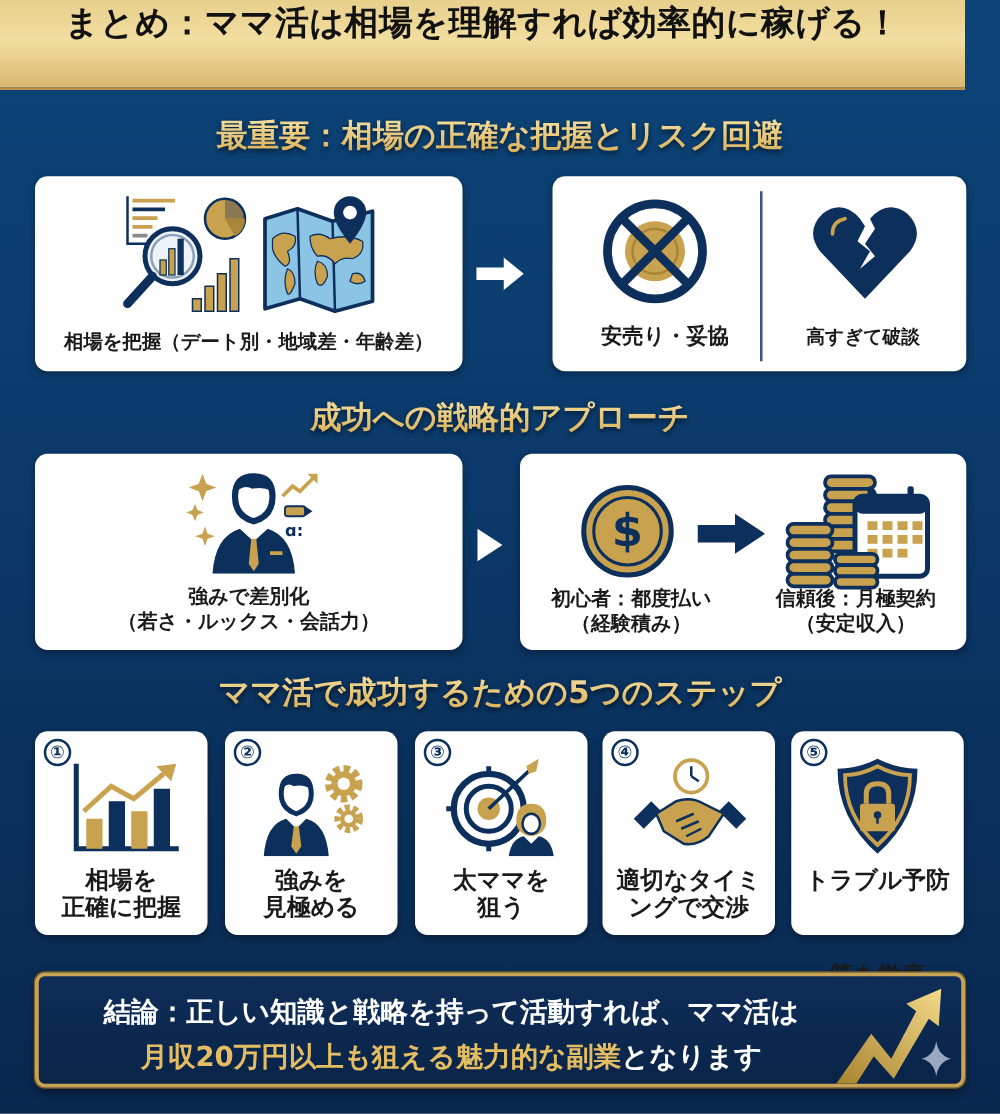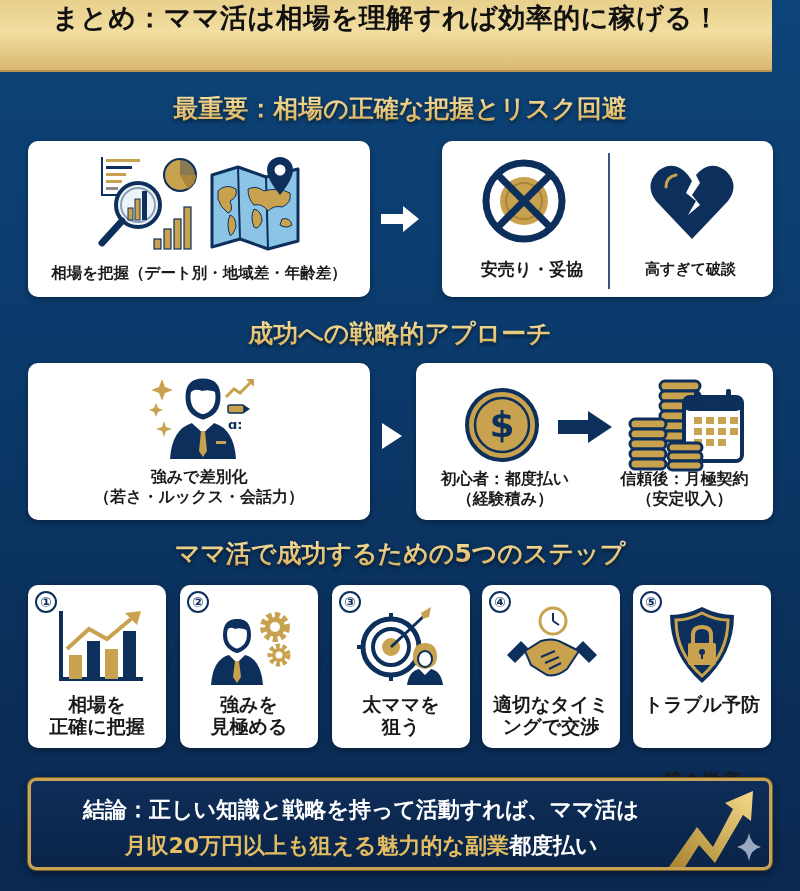--- a/index.html
+++ b/index.html
@@ -282,21 +282,21 @@
     <circle cx="50" cy="47" r="3" fill="#0d2f5c"></circle>
     <rect x="49" y="47" width="2" height="7" fill="#0d2f5c"></rect>
   </svg>
   <div class="step-label">トラブル予防</div>
   <div class="step-label" style="top:146px;margin-top:38px;">策を徹底</div>
 </div>
 
 <div class="conclusion">
   <div class="concl-line1">結論：正しい知識と戦略を持って活動すれば、ママ活は</div>
   <div class="concl-line2">
-    <span class="gold">月収20万円以上も狙える魅力的な副業</span><span>都度払い</span>
+    <span class="gold">月収20万円以上も狙える魅力的な副業</span><span>となります</span>
   </div>
   <svg style="position:absolute; right:6px; top:2px;" width="96" height="84" viewBox="0 0 96 84">
     <defs>
       <linearGradient id="ga" x1="0" y1="1" x2="1" y2="0">
         <stop offset="0" stop-color="#a8832e"></stop>
         <stop offset="1" stop-color="#f3d98a"></stop>
       </linearGradient>
     </defs>
     <polygon points="2,84 30,44 46,64 66,26 58,20 86,8 84,38 76,32 48,80 32,62 18,84" fill="url(#ga)"></polygon>
     <path d="M82,50 Q84,62 94,64 Q84,66 82,78 Q80,66 70,64 Q80,62 82,50 Z" fill="#9aa9c0"></path>

